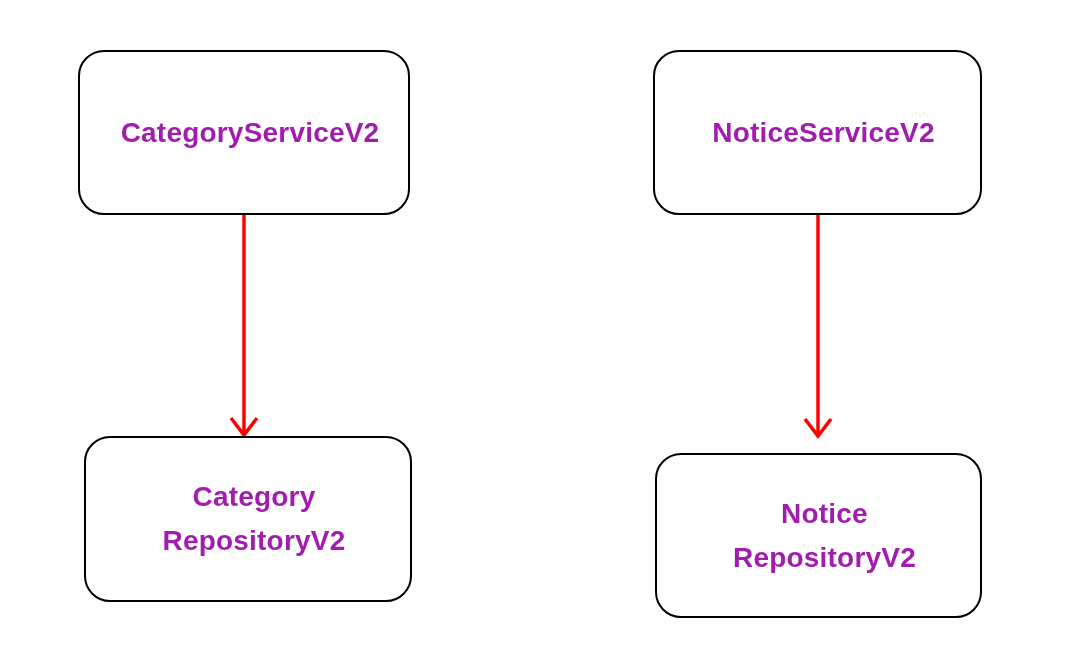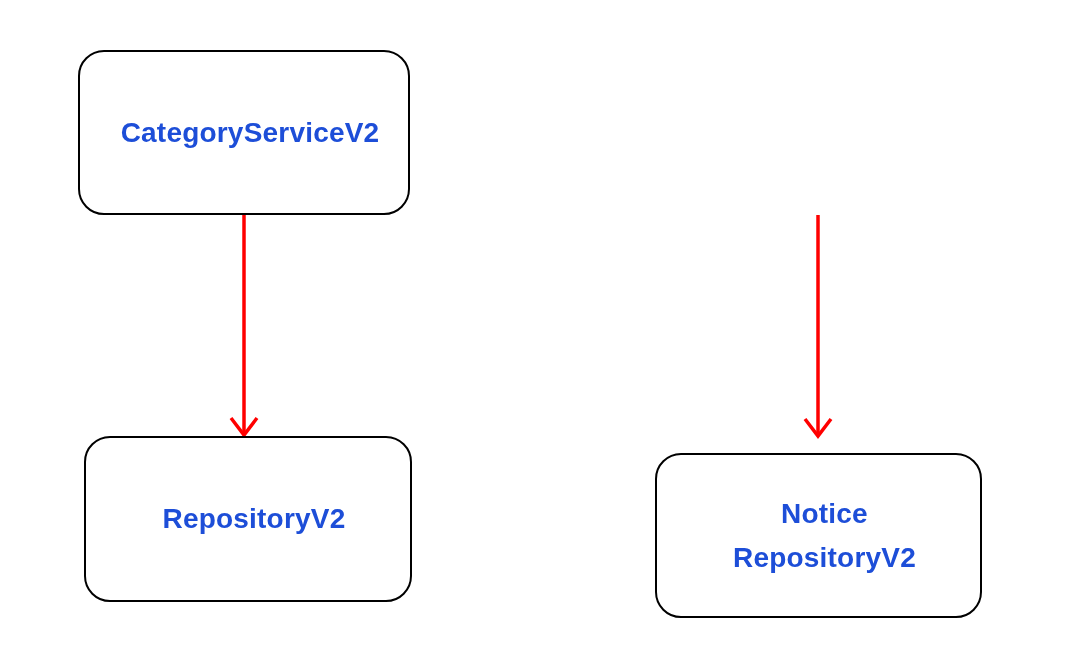--- a/index.html
+++ b/index.html
@@ -25,21 +25,21 @@
     flex-direction: column;
     align-items: center;
     justify-content: center;
     text-align: center;
   }
   .node .line {
     display: block;
     font-weight: bold;
     font-size: 28px;
     line-height: 44px;
-    color: #1d4ed8;
+    color: #a21caf;
     letter-spacing: 0.2px;
     margin-left: 12px;
   }
   .node .line:empty { display: none; }
 
   #node-category-service   { left: 78px;  top: 50px;  width: 332px; height: 165px; }
   #node-notice-service     { left: 653px; top: 50px;  width: 329px; height: 165px; }
   #node-category-repository{ left: 84px;  top: 436px; width: 328px; height: 166px; }
   #node-notice-repository  { left: 655px; top: 453px; width: 327px; height: 165px; }
 
@@ -69,22 +69,26 @@
     <g>
       <line class="arrow-stroke" x1="818" y1="215" x2="818" y2="433"></line>
       <polyline class="arrow-stroke" points="805,419 818,436 831,419"></polyline>
     </g>
   </svg>
 
   <div id="node-category-service" class="node">
     <span class="line">CategoryServiceV2</span>
   </div>
 
+  <div id="node-notice-service" class="node">
+    <span class="line">NoticeServiceV2</span>
+  </div>
 
   <div id="node-category-repository" class="node">
+    <span class="line">Category</span>
     <span class="line">RepositoryV2</span>
   </div>
 
   <div id="node-notice-repository" class="node">
     <span class="line">Notice</span>
     <span class="line">RepositoryV2</span>
   </div>
 
 </div>
 

